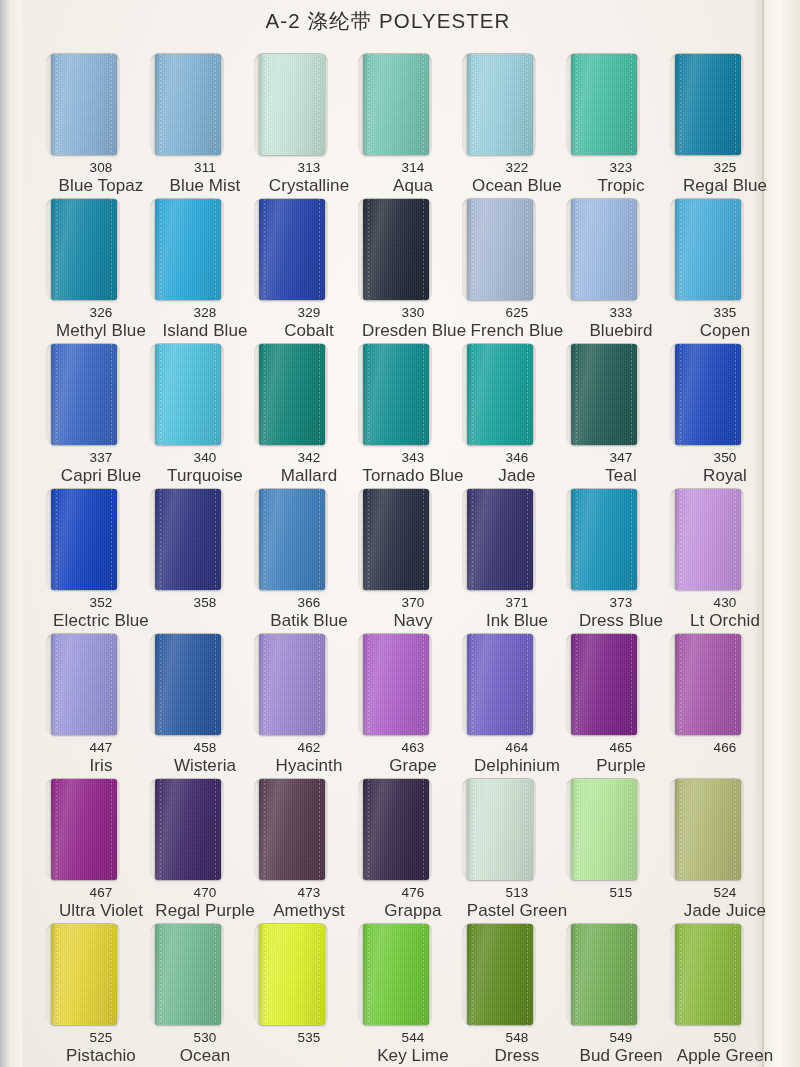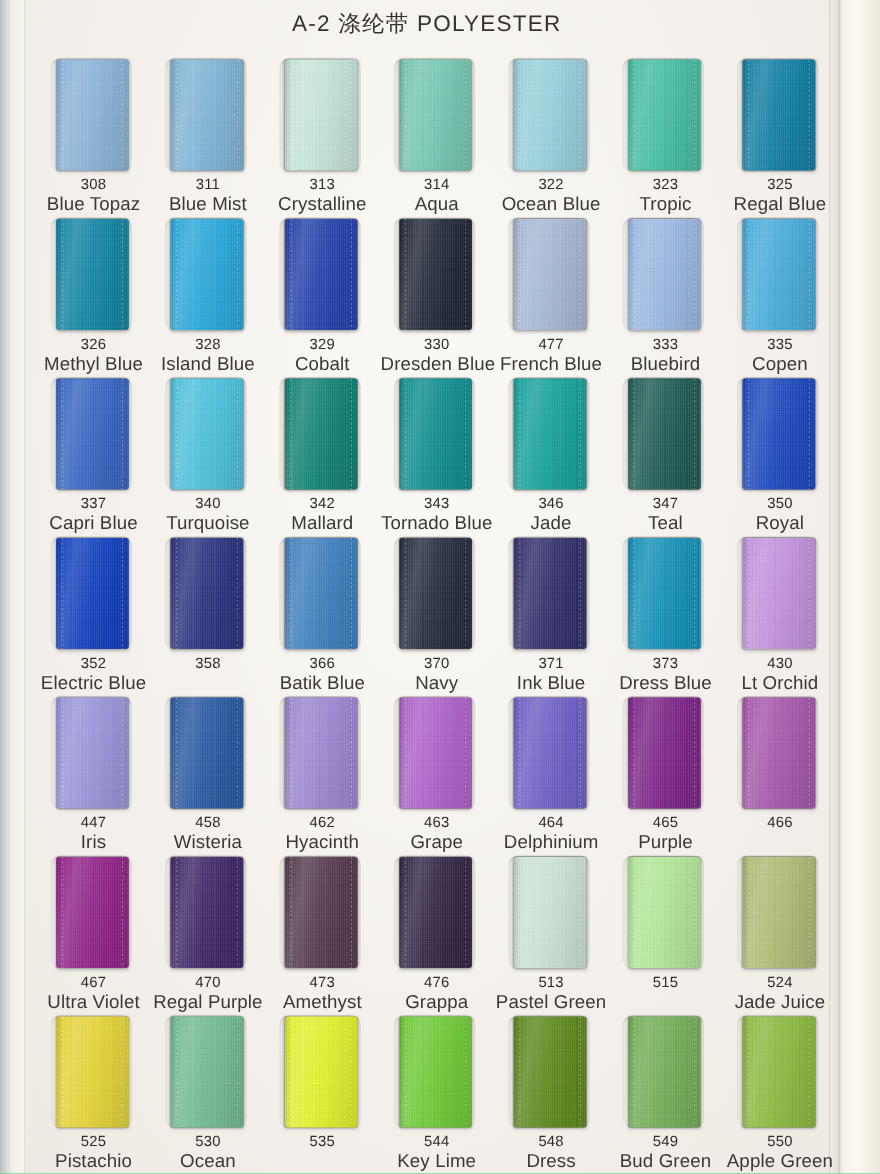--- a/index.html
+++ b/index.html
@@ -14,21 +14,21 @@
   body {
     font-family: "Liberation Sans", sans-serif;
     background: #cfd2d4;
   }
 
   
   #card {
     position: relative;
     width: 800px;
     height: 1067px;
-    background: #22c55e;
+    background: #bef264;
     overflow: hidden;
   }
 
   
   #left-edge {
     position: absolute;
     left: 0; top: 0;
     width: 9px; height: 1067px;
     background: linear-gradient(to right,#b9bcbe 0%, #cfd1d2 45%, #e9e6e1 100%);
   }
@@ -161,21 +161,21 @@
   
   .chip .fold {
     position: absolute;
     left: 0; top: 0; bottom: 0; width: 6px;
     background: linear-gradient(to right, rgba(0,0,0,0.16), rgba(0,0,0,0));
   }
 
   
   .labels {
     position: absolute;
-    left: 0; top: 110px;
+    left: 16px; top: 110px;
     width: 102px;
     text-align: center;
     line-height: 1.18;
   }
   .code {
     font-size: 13.5px;
     color: #2f2c29;
     letter-spacing: 0.2px;
   }
   .cname {
@@ -371,21 +371,21 @@
         <div class="slot">
           <div class="chip" style="background: rgb(169, 188, 216);">
             <div class="fold"></div>
             <div class="weave"></div>
             <div class="sheen"></div>
             <div class="stitch-l"></div>
             <div class="stitch-r"></div>
           </div>
         </div>
         <div class="labels">
-          <div class="code">477</div>
+          <div class="code">625</div>
           <div class="cname">French Blue</div>
         </div>
       </div>
       <div class="cell">
         <div class="slot">
           <div class="chip" style="background: rgb(157, 187, 230);">
             <div class="fold"></div>
             <div class="weave"></div>
             <div class="sheen"></div>
             <div class="stitch-l"></div>

